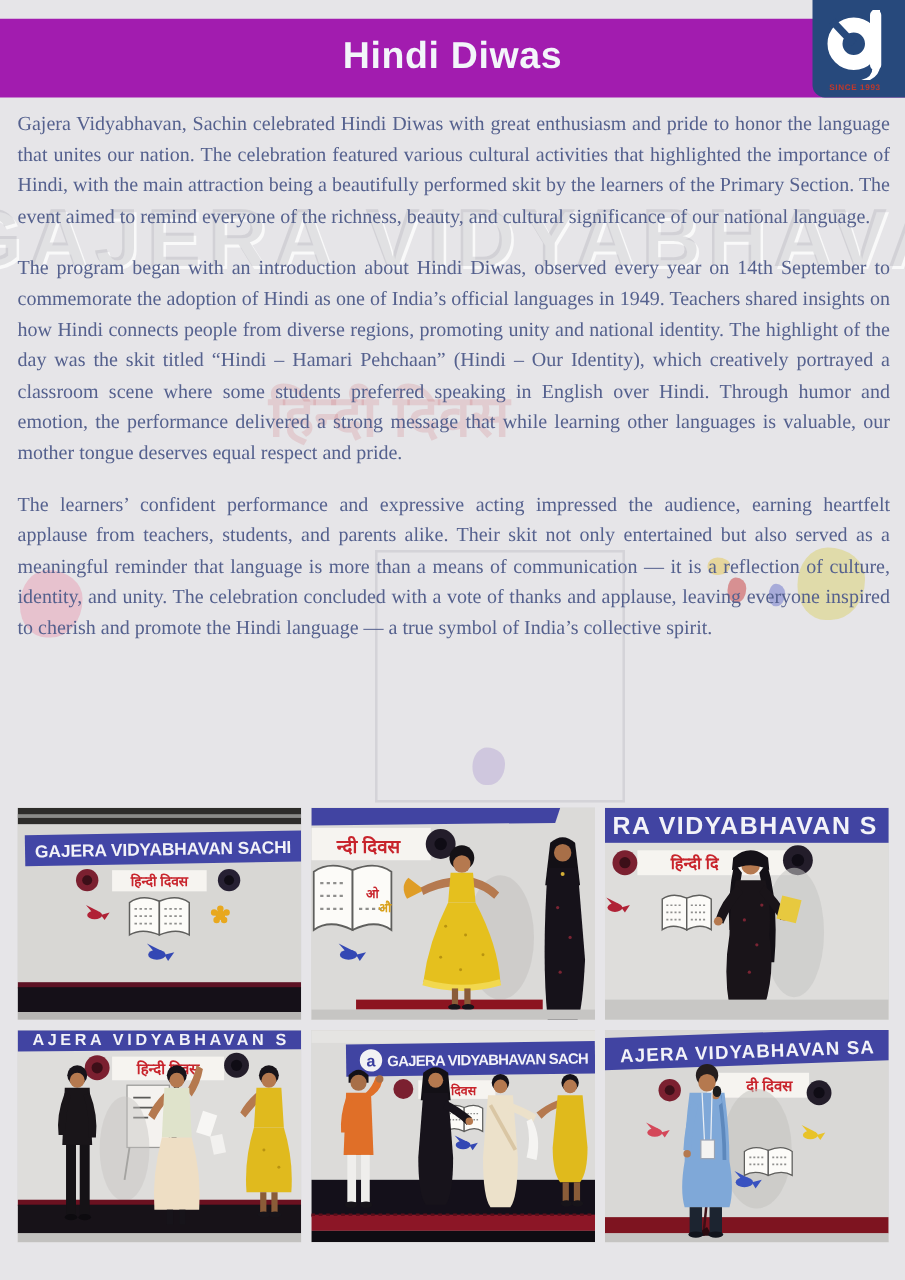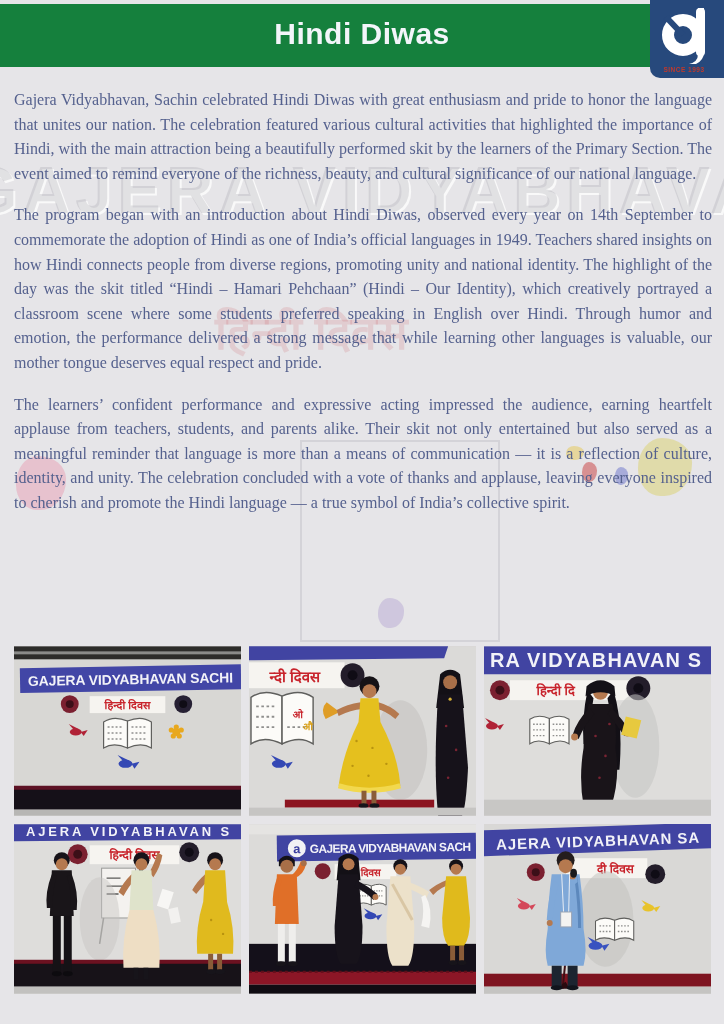--- a/index.html
+++ b/index.html
@@ -1,19 +1,19 @@
 <!DOCTYPE html>
 <html><head>
 <meta charset="utf-8">
 <style>
   html,body{margin:0;padding:0;background:#ffffff;}
   .page{position:relative;width:724px;height:1024px;background:#e6e5e8;overflow:hidden;
         font-family:"Liberation Sans",sans-serif;}
   
-  .header{position:absolute;top:4px;left:0;width:724px;height:63px;background:#15803d;z-index:5;}
+  .header{position:absolute;top:15px;left:0;width:724px;height:63px;background:#a21caf;z-index:5;}
   .header .title{position:absolute;top:0;left:0;width:724px;height:63px;line-height:60px;
         text-align:center;color:#f3f5fa;font-size:30px;font-weight:bold;letter-spacing:.5px;}
   .logo-tab{position:absolute;top:0;right:0;width:74px;height:78px;background:#27497c;
         border-radius:0 0 0 10px;z-index:6;}
   .logo-tab svg{position:absolute;top:4px;right:6px;}
   
   .wm-name{position:absolute;top:152px;left:-34px;width:840px;font-size:66px;font-weight:bold;
         letter-spacing:5px;white-space:nowrap;color:rgba(140,140,150,0.22);
         text-shadow:2px 2px 0 rgba(255,255,255,0.75);z-index:1;}
   .wm-hindi{position:absolute;top:300px;left:215px;font-size:46px;font-weight:bold;

